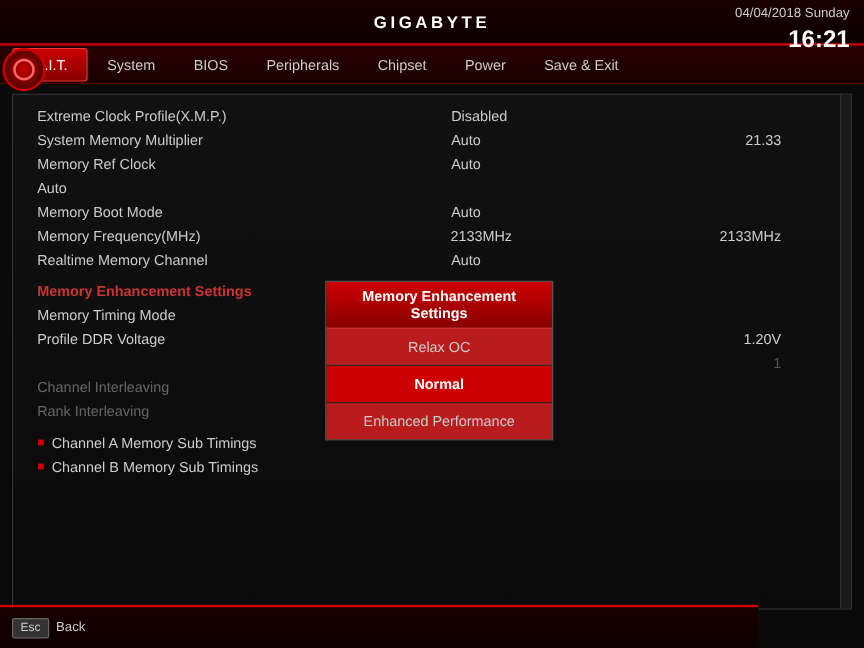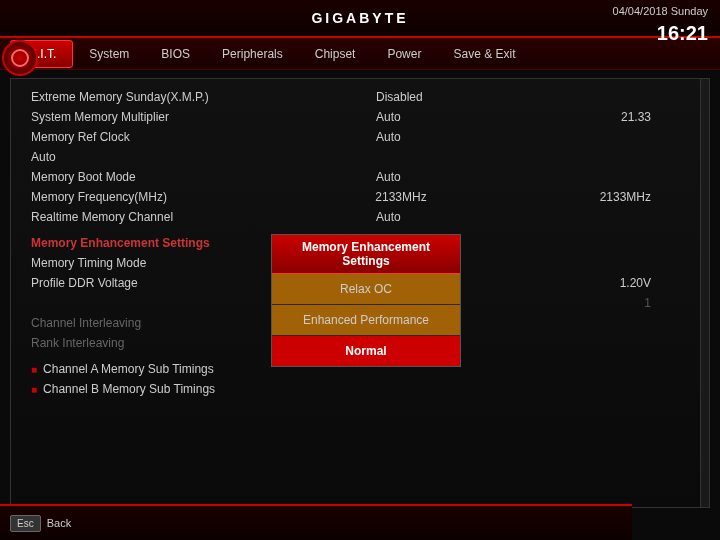--- a/index.html
+++ b/index.html
@@ -178,21 +178,21 @@
       text-align: center;
       border-bottom: 1px solid #ff3333;
     }
     .popup-item {
       padding: 8px 10px;
       font-size: 12px;
       color: #cccccc;
       text-align: center;
       cursor: pointer;
       border-bottom: 1px solid #2a2a2a;
-      background: #a16207;
+      background: #b91c1c;
     }
     .popup-item.selected {
       background: #cc0000;
       color: #ffffff;
       font-weight: bold;
     }
     .popup-item:last-child {
       border-bottom: none;
     }
 
@@ -275,21 +275,21 @@
     <div class="nav-item">Peripherals</div>
     <div class="nav-item">Chipset</div>
     <div class="nav-item">Power</div>
     <div class="nav-item">Save &amp; Exit</div>
   </div>
 
 <div class="main">
   <div class="settings-list">
 
     <div class="setting-row">
-      <span class="setting-label">Extreme Memory Sunday(X.M.P.)</span>
+      <span class="setting-label">Extreme Clock Profile(X.M.P.)</span>
       <span class="setting-value">Disabled</span>
       <span class="setting-value2"></span>
     </div>
     <div class="setting-row">
       <span class="setting-label">System Memory Multiplier</span>
       <span class="setting-value">Auto</span>
       <span class="setting-value2">21.33</span>
     </div>
     <div class="setting-row">
       <span class="setting-label">Memory Ref Clock</span>
@@ -355,22 +355,22 @@
       <span class="sub-timing-bullet">■</span>
       <span class="sub-timing-label">Channel B Memory Sub Timings</span>
     </div>
 
   </div>
 
   <div class="popup-overlay">
     <div class="popup">
       <div class="popup-title">Memory Enhancement Settings</div>
       <div class="popup-item">Relax OC</div>
+      <div class="popup-item selected">Normal</div>
       <div class="popup-item">Enhanced Performance</div>
-      <div class="popup-item selected">Normal</div>
     </div>
   </div>
 </div>
 
 <div class="footer">
   <span class="footer-key">Esc</span>
   <span class="footer-label">Back</span>
 </div>
 
 </body></html>

